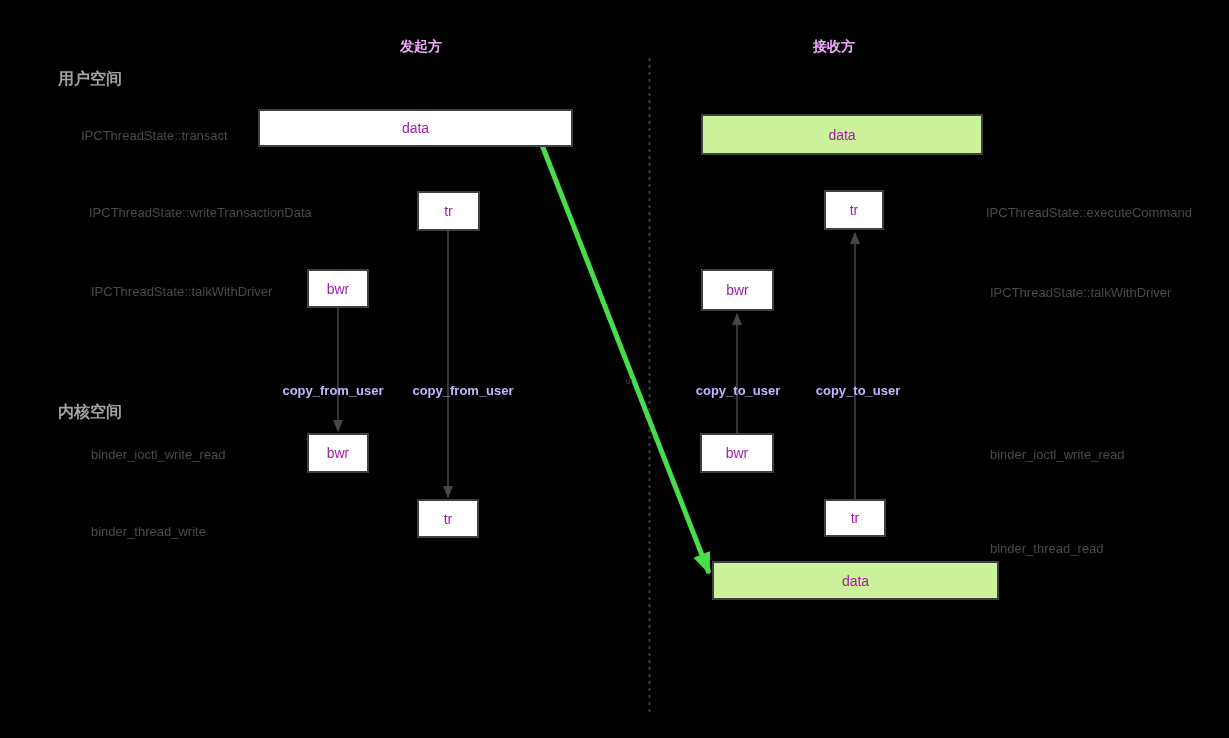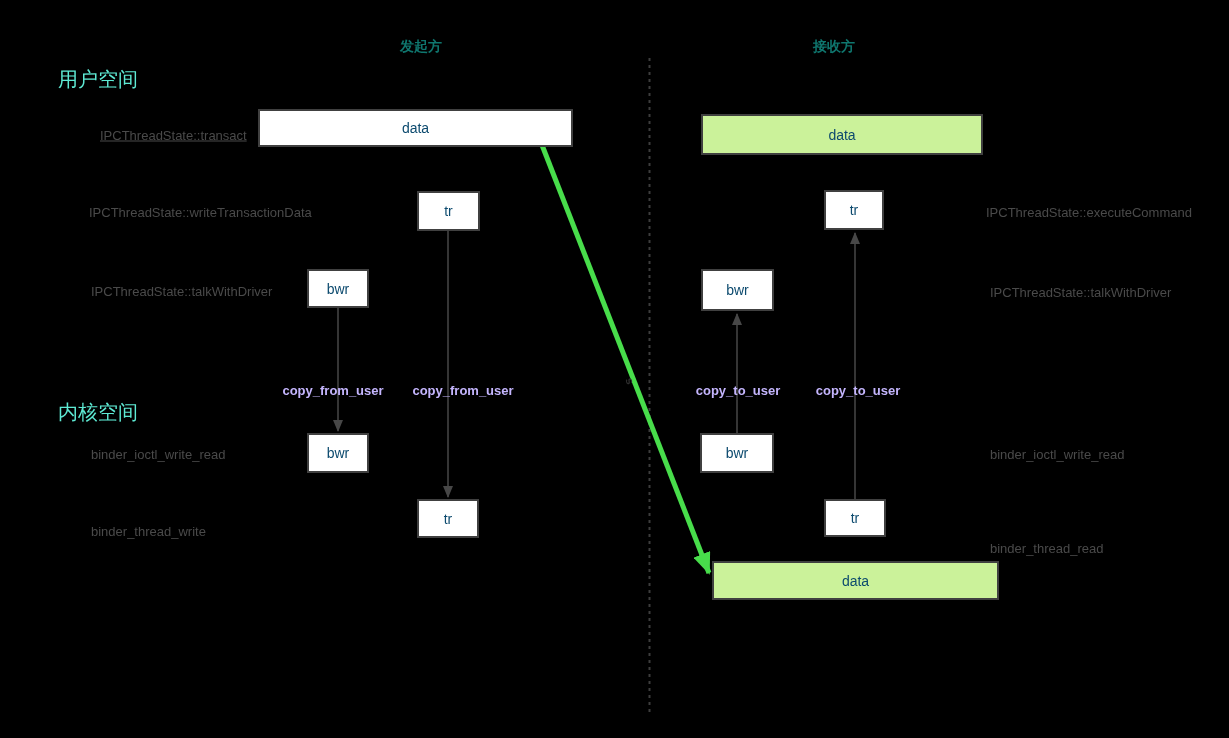--- a/index.html
+++ b/index.html
@@ -4,27 +4,27 @@
 <style>
   html,body{margin:0;padding:0;background:#000;}
   #stage{
     position:relative;width:1229px;height:738px;background:#000;
     font-family:"Liberation Sans","DejaVu Sans",sans-serif;overflow:hidden;
   }
   #wires{position:absolute;left:0;top:0;width:1229px;height:738px;}
   .box{
     position:absolute;box-sizing:border-box;background:#fff;border:2px solid #404040;
     display:flex;align-items:center;justify-content:center;
-    color:#0c4a6e;font-size:14px;
+    color:#a21caf;font-size:14px;
   }
   .box.green{background:#cbf29a;}
   .lbl{position:absolute;color:#4a4a4a;font-size:13px;white-space:nowrap;transform:translateY(-50%);}
   .lbl.center{transform:translate(-50%,-50%);}
-  .lbl.hdr{font-weight:bold;color:#0f766e;font-size:14px;}
-  .lbl.space{font-weight:normal;color:#5eead4;font-size:20px;}
+  .lbl.hdr{font-weight:bold;color:#f0abfc;font-size:14px;}
+  .lbl.space{font-weight:bold;color:#a3a3a3;font-size:16px;}
   .lbl.copy{font-weight:bold;color:#c4b5fd;}
   .arrow-glyph{
     position:absolute;left:627px;top:375px;color:#2e2e2e;font-size:11px;
     transform:rotate(69deg);font-weight:bold;
   }
 
   
   .b-sender-data   {left:258px;top:109px;width:315px;height:38px;}
   .b-sender-tr-u   {left:417px;top:191px;width:63px;height:40px;}
   .b-sender-bwr-u  {left:307px;top:269px;width:62px;height:39px;}
@@ -35,21 +35,21 @@
   .b-recv-bwr-u    {left:701px;top:269px;width:73px;height:42px;}
   .b-recv-bwr-k    {left:700px;top:433px;width:74px;height:40px;}
   .b-recv-tr-k     {left:824px;top:499px;width:62px;height:38px;}
   .b-recv-data-k   {left:712px;top:561px;width:287px;height:39px;}
 
   
   .l-hdr-sender    {left:421px;top:47px;}
   .l-hdr-recv      {left:834px;top:47px;}
   .l-space-user    {left:58px;top:79px;}
   .l-space-kernel  {left:58px;top:412px;}
-  .l-transact      {left:100px;top:135px;text-decoration:underline;}
+  .l-transact      {left:81px;top:135px;}
   .l-writetd       {left:89px;top:212px;}
   .l-talk-l        {left:91px;top:291px;}
   .l-bioctl-l      {left:91px;top:454px;}
   .l-bthread-l     {left:91px;top:531px;}
   .l-exec          {left:946px;top:212px;margin-left:40px;}
   .l-talk-r        {left:990px;top:292px;}
   .l-bioctl-r      {left:990px;top:454px;}
   .l-bthread-r     {left:990px;top:521px;margin-top:27px;}
   .l-cfu1          {left:333px;top:390px;}
   .l-cfu2          {left:463px;top:390px;}

